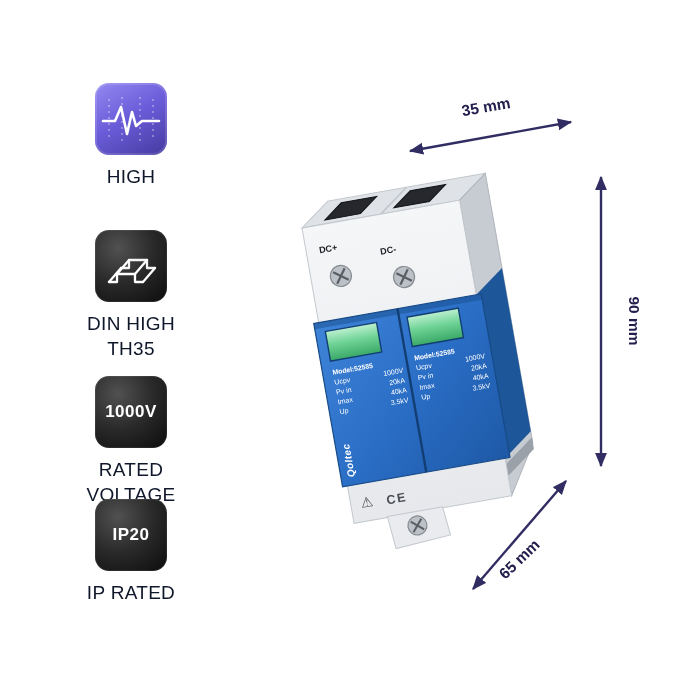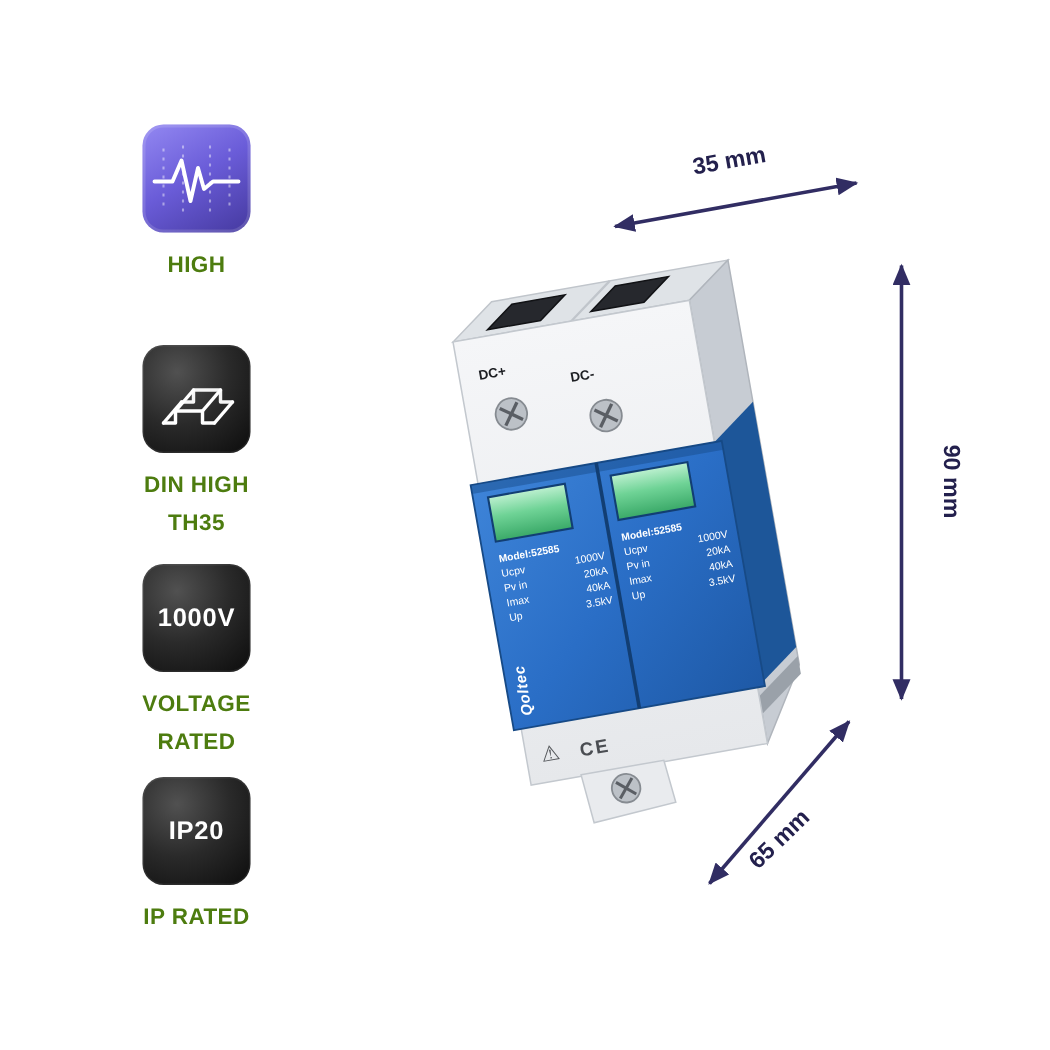--- a/index.html
+++ b/index.html
@@ -3,21 +3,21 @@
 <meta charset="utf-8">
 <style>
   html,body{margin:0;padding:0;background:#fff;}
   body{width:700px;height:700px;overflow:hidden;font-family:"Liberation Sans",sans-serif;}
   .canvas{position:relative;width:700px;height:700px;background:#ffffff;}
   .feature{position:absolute;left:46px;width:170px;text-align:center;}
   .tile{width:72px;height:72px;margin:0 auto;border-radius:14px;display:flex;align-items:center;justify-content:center;}
   .tile-purple{background:linear-gradient(150deg,#9388f2 0%,#6a5cd8 48%,#45399f 100%);box-shadow:inset 0 0 0 2px rgba(255,255,255,.14);}
   .tile-black{background:radial-gradient(circle at 32% 25%,#515151 0%,#2a2a2a 48%,#0c0c0c 100%);box-shadow:inset 0 0 0 1px rgba(255,255,255,.08);}
   .badge-text{color:#fff;font-weight:bold;font-size:17px;letter-spacing:.5px;}
-  .feature-label{margin-top:9px;font-size:15px;font-weight:bold;color:#4d7c0f;line-height:25px;letter-spacing:.3px;}
+  .feature-label{margin-top:9px;font-size:19px;font-weight:normal;color:#0f172a;line-height:25px;letter-spacing:.3px;}
   .feature-label span{display:block;}
   svg.scene{position:absolute;left:0;top:0;}
   .spec{font-family:"Liberation Sans",sans-serif;}
 </style>
 </head>
 <body>
 
 <div class="canvas">
 
   <div class="feature" style="top:83px">
@@ -54,26 +54,26 @@
       <span>DIN HIGH</span>
       <span>TH35</span>
     </div>
   </div>
 
   <div class="feature" style="top:376px">
     <div class="tile tile-black">
       <span class="badge-text">1000V</span>
     </div>
     <div class="feature-label">
+      <span>RATED</span>
       <span>VOLTAGE</span>
-      <span>RATED</span>
     </div>
   </div>
 
-  <div class="feature" style="top:518px">
+  <div class="feature" style="top:499px">
     <div class="tile tile-black">
       <span class="badge-text">IP20</span>
     </div>
     <div class="feature-label">
       <span>IP RATED</span>
       <span></span>
     </div>
   </div>
 
   <svg class="scene" width="700" height="700" viewBox="0 0 700 700">

